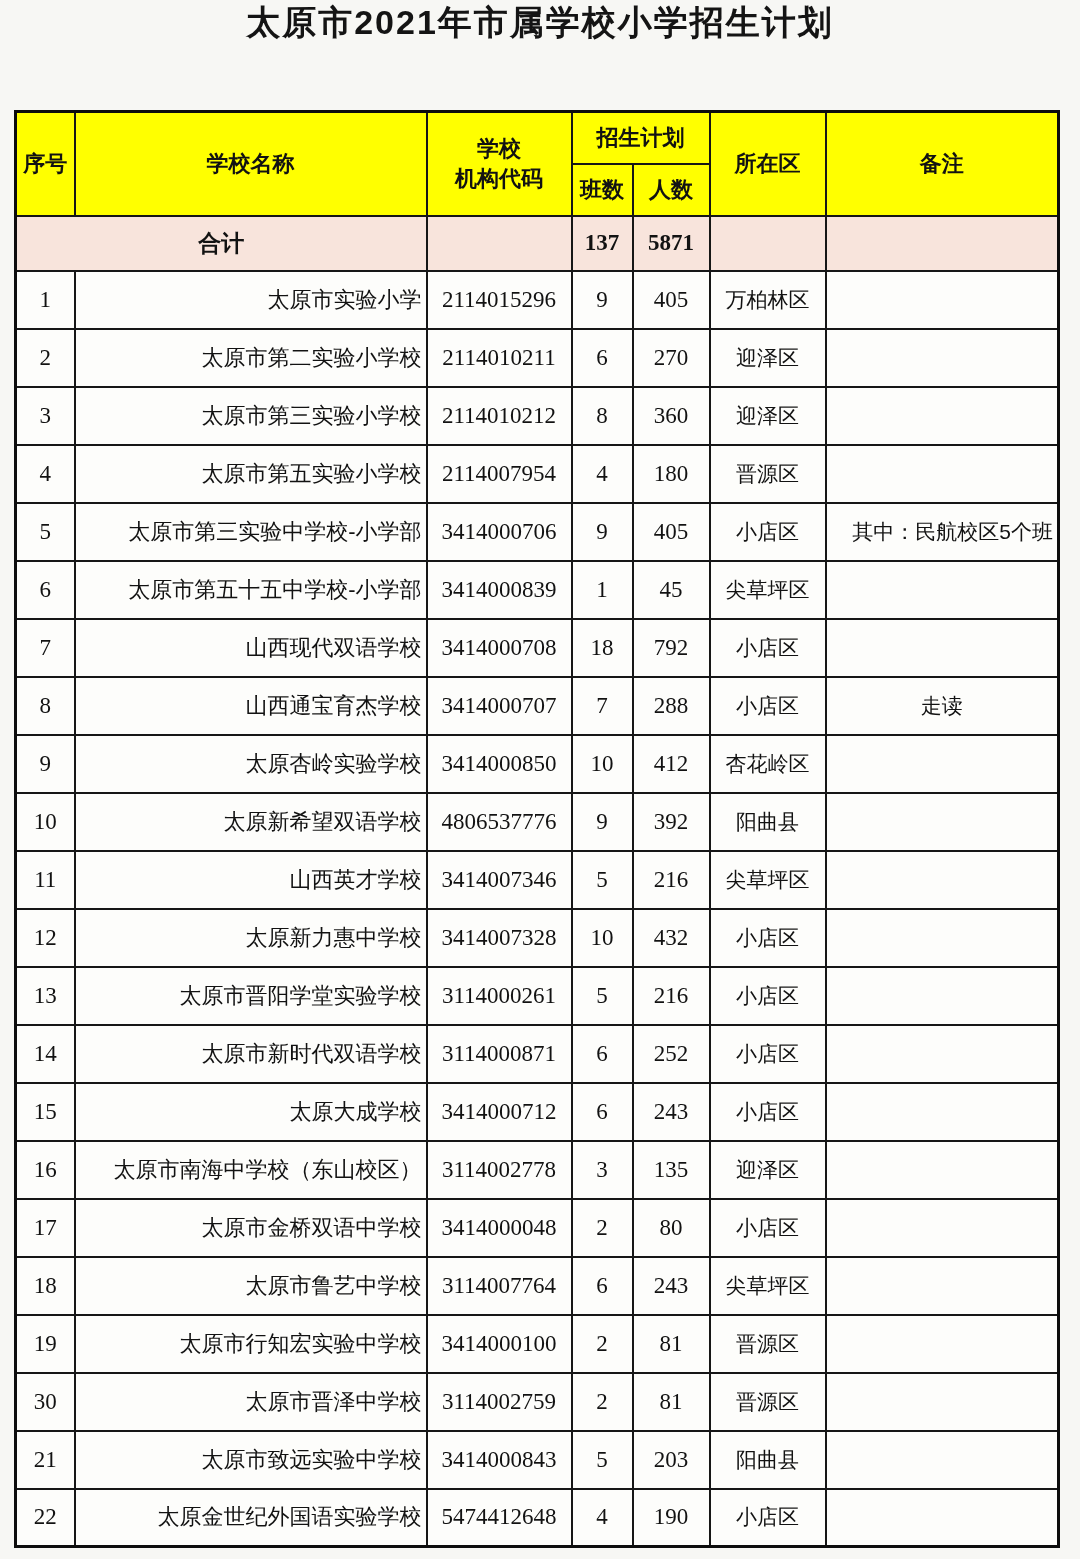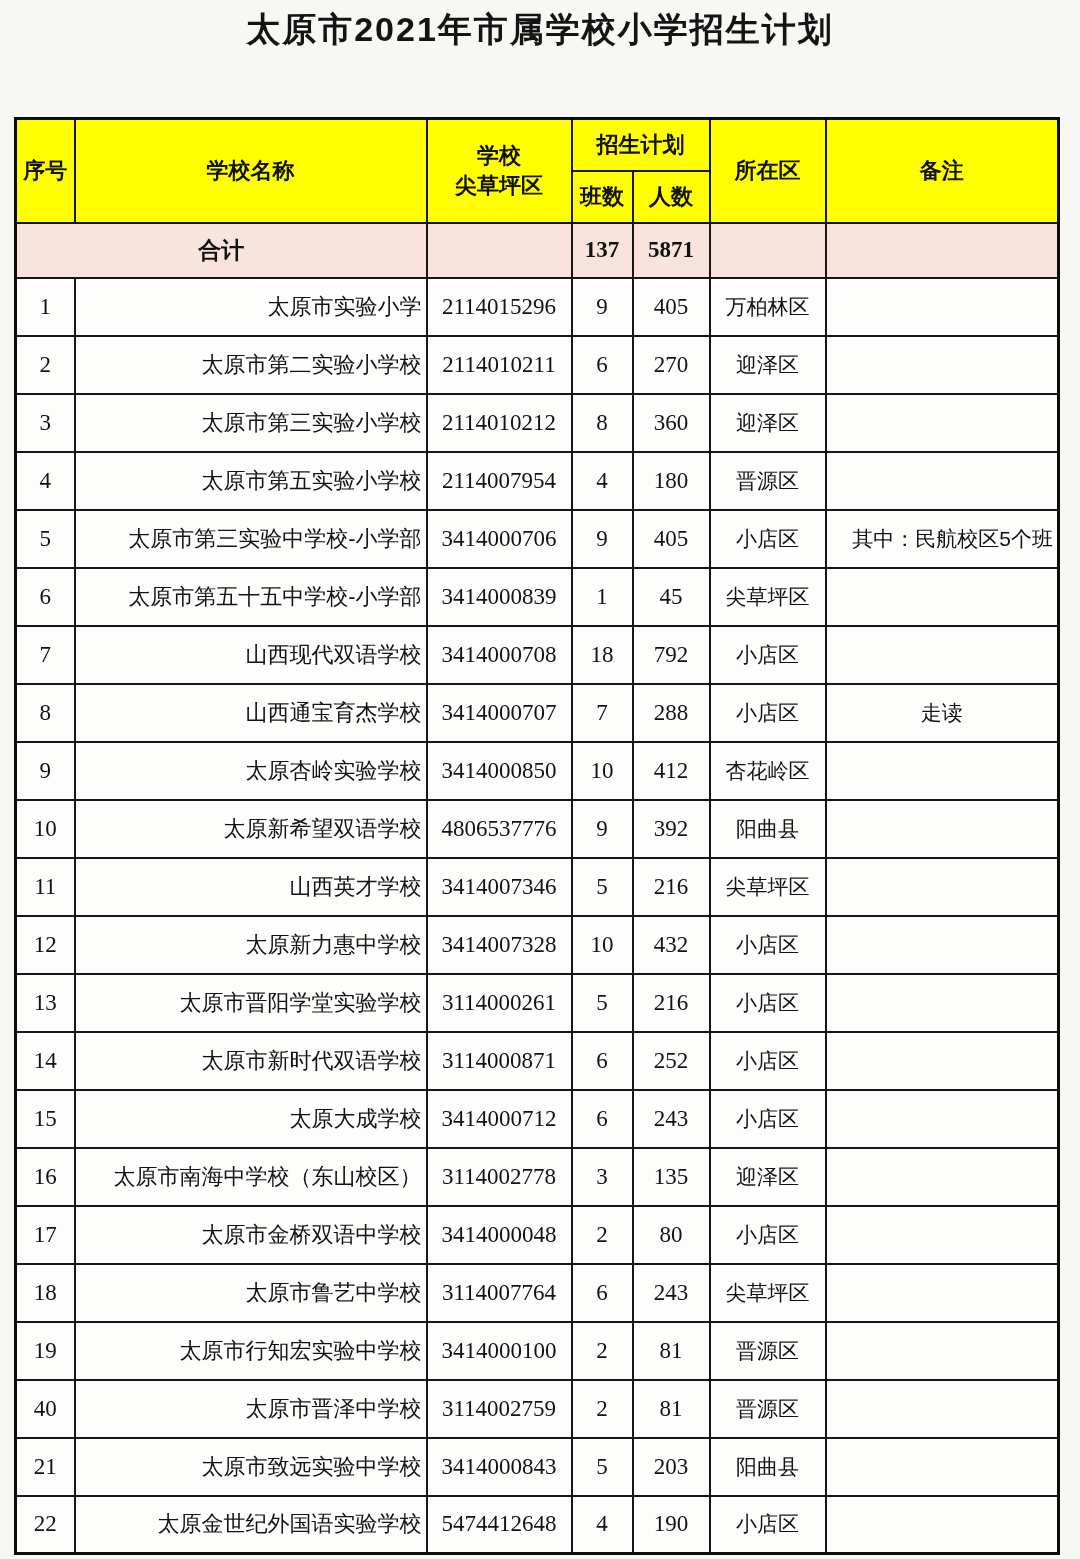--- a/index.html
+++ b/index.html
@@ -17,21 +17,21 @@
     font-family: "Liberation Sans", "DejaVu Sans", sans-serif;
     color: var(--text);
   }
   .page {
     width: 1080px;
     height: 1559px;
     background: var(--page_bg);
     overflow: hidden;
   }
   .title {
-    margin-top: 7px;
+    margin-top: 0;
     text-align: center;
     font-size: 34px;
     font-weight: 700;
     letter-spacing: 2px;
     color: #141414;
   }
   table.enroll {
     margin: 64px 0 0 14px;
     width: 1043px;
     border-collapse: collapse;
@@ -93,21 +93,21 @@
       <col style="width:77px">
       <col style="width:116px">
       <col style="width:233px">
     </colgroup>
 
     <thead>
       <tr class="h-row">
         <th rowspan="2">序号</th>
         <th rowspan="2">学校名称</th>
         <th rowspan="2" class="two-line">学校
-尖草坪区</th>
+机构代码</th>
         <th colspan="2">招生计划</th>
         <th rowspan="2">所在区</th>
         <th rowspan="2">备注</th>
       </tr>
       <tr class="h-row">
         <th>班数</th>
         <th>人数</th>
       </tr>
     </thead>
 
@@ -305,21 +305,21 @@
       <td class="num c-index">19</td>
       <td class="c-name">太原市行知宏实验中学校</td>
       <td class="num c-code">3414000100</td>
       <td class="num c-classes">2</td>
       <td class="num c-students">81</td>
       <td class="c-district">晋源区</td>
       <td class="c-remark"></td>
     </tr>
 
     <tr class="data-row">
-      <td class="num c-index">40</td>
+      <td class="num c-index">30</td>
       <td class="c-name">太原市晋泽中学校</td>
       <td class="num c-code">3114002759</td>
       <td class="num c-classes">2</td>
       <td class="num c-students">81</td>
       <td class="c-district">晋源区</td>
       <td class="c-remark"></td>
     </tr>
 
     <tr class="data-row">
       <td class="num c-index">21</td>

